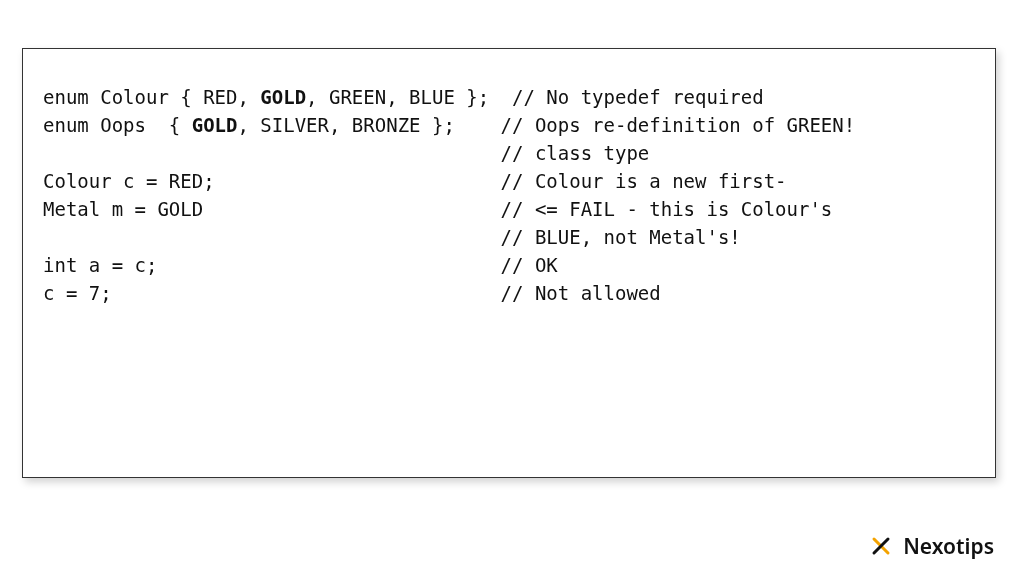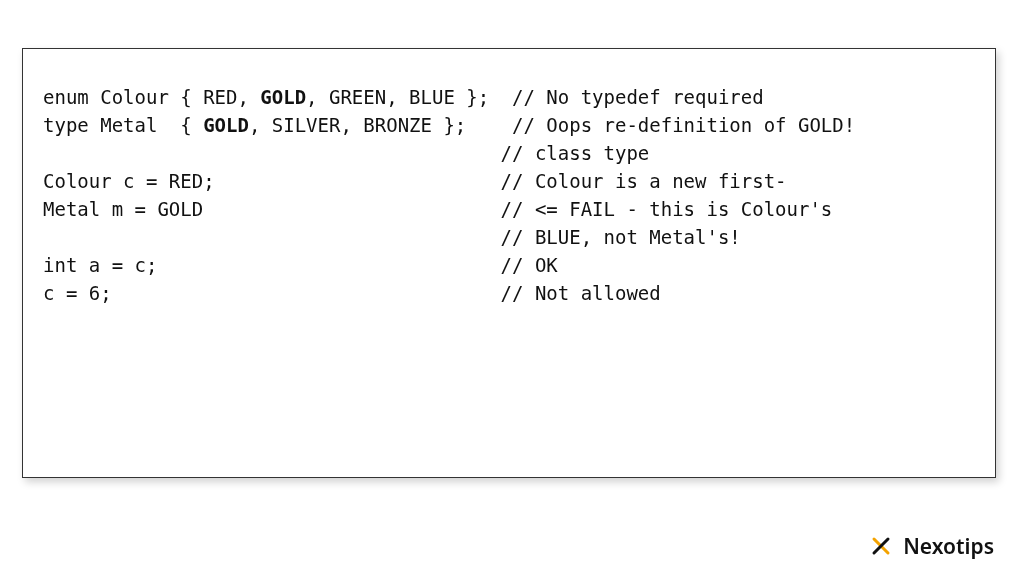--- a/index.html
+++ b/index.html
@@ -43,30 +43,30 @@
     color: #111;
     margin-top: 46px;
   }
   .brand svg { display: block; }
 </style>
 </head>
 <body>
 
 <div class="code-box">
   <div class="line"><span>enum Colour { RED, </span><span class="bold">GOLD</span><span>, GREEN, BLUE };  // No typedef required</span></div>
-  <div class="line"><span>type Metal  { </span><span class="bold">GOLD</span><span>, SILVER, BRONZE };    // Oops re-definition of GOLD!</span></div>
+  <div class="line"><span>enum Oops  { </span><span class="bold">GOLD</span><span>, SILVER, BRONZE };    // Oops re-definition of GREEN!</span></div>
   <div class="line"></div>
   <div class="line">                                        // class type</div>
   <div class="line">Colour c = RED;                         // Colour is a new first-</div>
   <div class="line"></div>
   <div class="line">Metal m = GOLD                          // &lt;= FAIL - this is Colour's</div>
   <div class="line">                                        // BLUE, not Metal's!</div>
   <div class="line"></div>
   <div class="line">int a = c;                              // OK</div>
-  <div class="line">c = 6;                                  // Not allowed</div>
+  <div class="line">c = 7;                                  // Not allowed</div>
 </div>
 
 <div class="brand">
   <span>
     <svg width="20" height="20" viewBox="0 0 20 20">
       <line x1="3" y1="3" x2="17" y2="17" stroke="#f4a300" stroke-width="3" stroke-linecap="round"></line>
       <line x1="17" y1="3" x2="3" y2="17" stroke="#111" stroke-width="3" stroke-linecap="round"></line>
     </svg>
   </span>
   <span>Nexotips</span>

